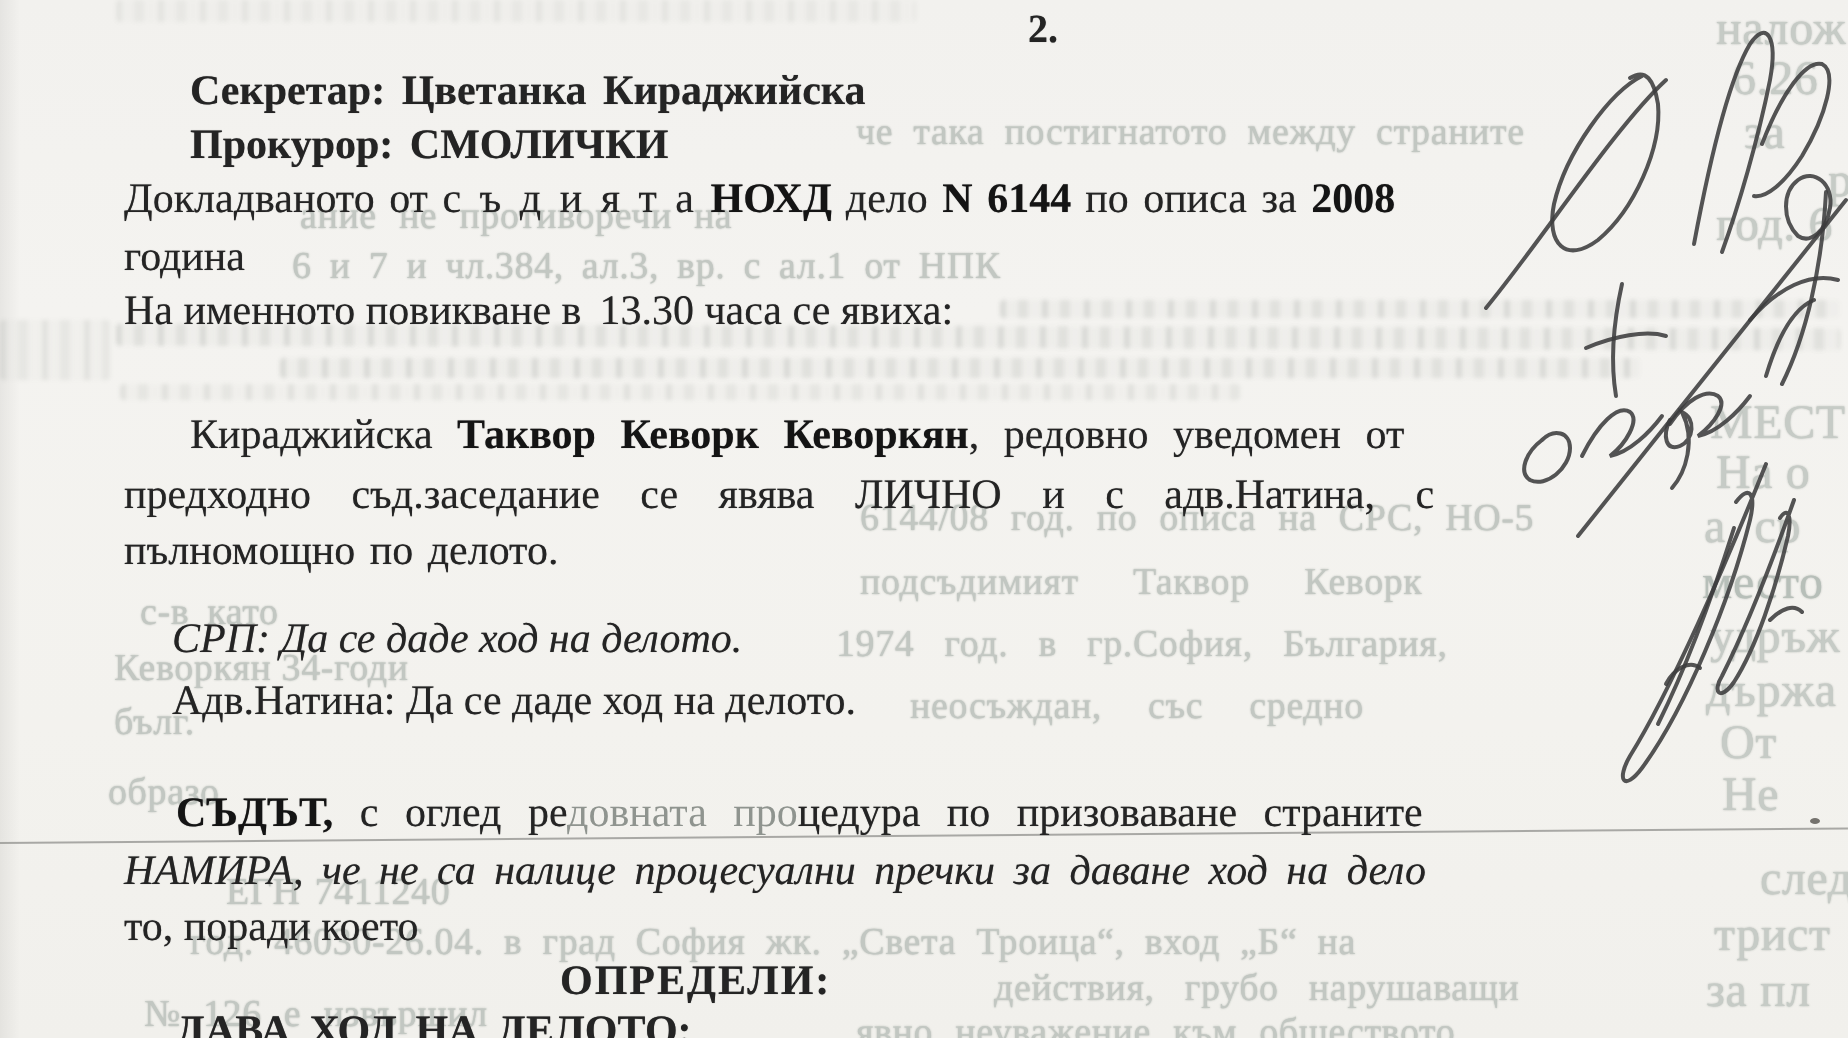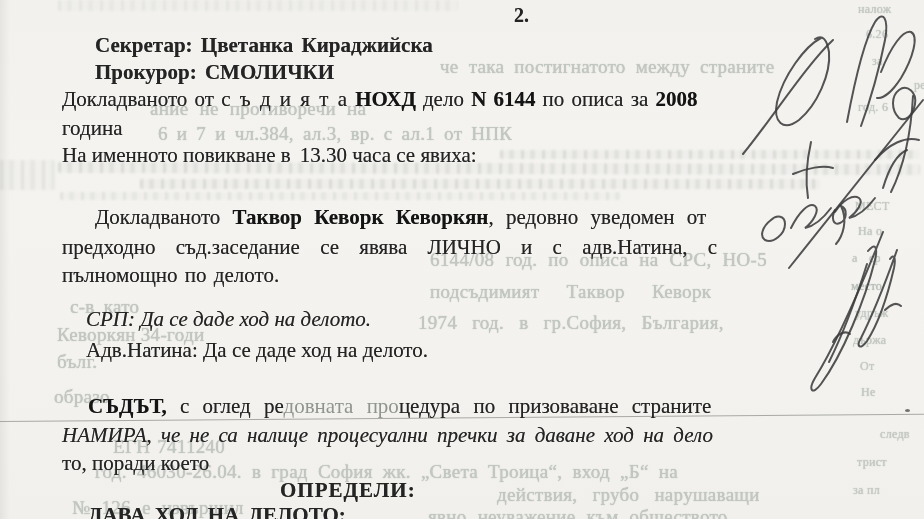--- a/index.html
+++ b/index.html
@@ -32,24 +32,24 @@
   .l-st1{left:86px;top:338px;}
   .l-crt1{left:88px;top:394px;word-spacing:8px;}
   .l-crt2{left:62px;top:423px;word-spacing:4px;font-style:italic;}
   .l-crt3{left:62px;top:451px;}
   .l-opr{left:280px;top:478px;font-weight:700;letter-spacing:1px;}
   .l-dava{left:88px;top:503px;font-weight:700;word-spacing:4px;}
   .fade{color:#8f948f;text-shadow:none;margin-top:40px;}
   
   .bt{position:absolute;white-space:nowrap;font-size:19px;color:#c2c7c2;
       letter-spacing:.3px;text-shadow:0 0 1px rgba(165,172,165,.9);}
-  .btc{font-size:12px;color:#c6cbc6;}
-  .bt0{left:440px;top:56px;word-spacing:5px;}
+  .btc{font-size:24px;color:#c6cbc6;}
+  .bt0{left:428px;top:56px;word-spacing:5px;}
   .bt1{left:150px;top:98px;word-spacing:6px;}
-  .bt2{left:158px;top:123px;word-spacing:4px;}
+  .bt2{left:146px;top:123px;word-spacing:4px;}
   .bt3{left:430px;top:249px;word-spacing:6px;}
   .bt4{left:430px;top:281px;word-spacing:22px;}
   .bt5{left:418px;top:312px;word-spacing:10px;}
   .bt6{left:455px;top:343px;word-spacing:18px;}
   .bt7{left:452px;top:369px;word-spacing:8px;}
   .bt8{left:640px;top:391px;word-spacing:4px;}
   .bt9{left:113px;top:436px;word-spacing:2px;}
   .bt10{left:95px;top:461px;word-spacing:5px;}
   .bt11{left:497px;top:484px;word-spacing:10px;}
   .bt12{left:72px;top:497px;word-spacing:6px;}
@@ -104,20 +104,21 @@
   <div class="smudge sm3"></div>
   <div class="smudge sm4"></div>
   <div class="smudge sm5"></div>
 
   <span class="bt bt0">че така постигнатото между страните</span>
   <span class="bt bt1">ание не противоречи на</span>
   <span class="bt bt2">6 и 7 и чл.384, ал.3, вр. с ал.1 от НПК</span>
   <span class="bt bt3">6144/08 год. по описа на СРС, НО-5</span>
   <span class="bt bt4">подсъдимият Таквор Кеворк</span>
   <span class="bt bt5">1974 год. в гр.София, България,</span>
+  <span class="bt bt6">неосъждан, със средно</span>
   <span class="bt bt9">ЕГН 7411240</span>
   <span class="bt bt10">год. 46030-26.04. в град София жк. „Света Троица“, вход „Б“ на</span>
   <span class="bt bt11">действия, грубо нарушаващи</span>
   <span class="bt bt12">№ 126 е извършил</span>
   <span class="bt bt13">явно неуважение към обществото</span>
   <span class="bt bt14">с-в като</span>
   <span class="bt bt15">Кеворкян 34-годи</span>
   <span class="bt bt16">бълг.</span>
   <span class="bt bt17">образо</span>
   <span class="bt btc bt18">налож</span>
@@ -148,21 +149,21 @@
     <span>Докладваното от </span><span class="spaced">с ъ д и я т а</span>
     <span class="b gap">НОХД</span><span>дело </span><span class="b gap">N 6144</span><span>по описа за </span><span class="b">2008</span>
   </div>
   <div class="line l-god">година</div>
 
   <div class="line l-roll">
     <span>На именното повикване в</span><span class="num">13.30 часа се явиха:</span>
   </div>
 
   <div class="line l-def1">
-    <span>Докладваното </span><span class="b">Таквор Кеворк Кеворкян</span><span>, редовно уведомен от</span>
+    <span>Кираджийска </span><span class="b">Таквор Кеворк Кеворкян</span><span>, редовно уведомен от</span>
   </div>
   <div class="line l-def2">предходно съд.заседание се явява ЛИЧНО и с адв.Натина, с</div>
   <div class="line l-def3">пълномощно по делото.</div>
 
   <div class="line l-st0">СРП: Да се даде ход на делото.</div>
   <div class="line l-st1">Адв.Натина: Да се даде ход на делото.</div>
 
   <div class="line l-crt1">
     <span class="b">СЪДЪТ,</span><span> с оглед ре</span><span class="fade">довната про</span><span>цедура по призоваване страните</span>
   </div>

